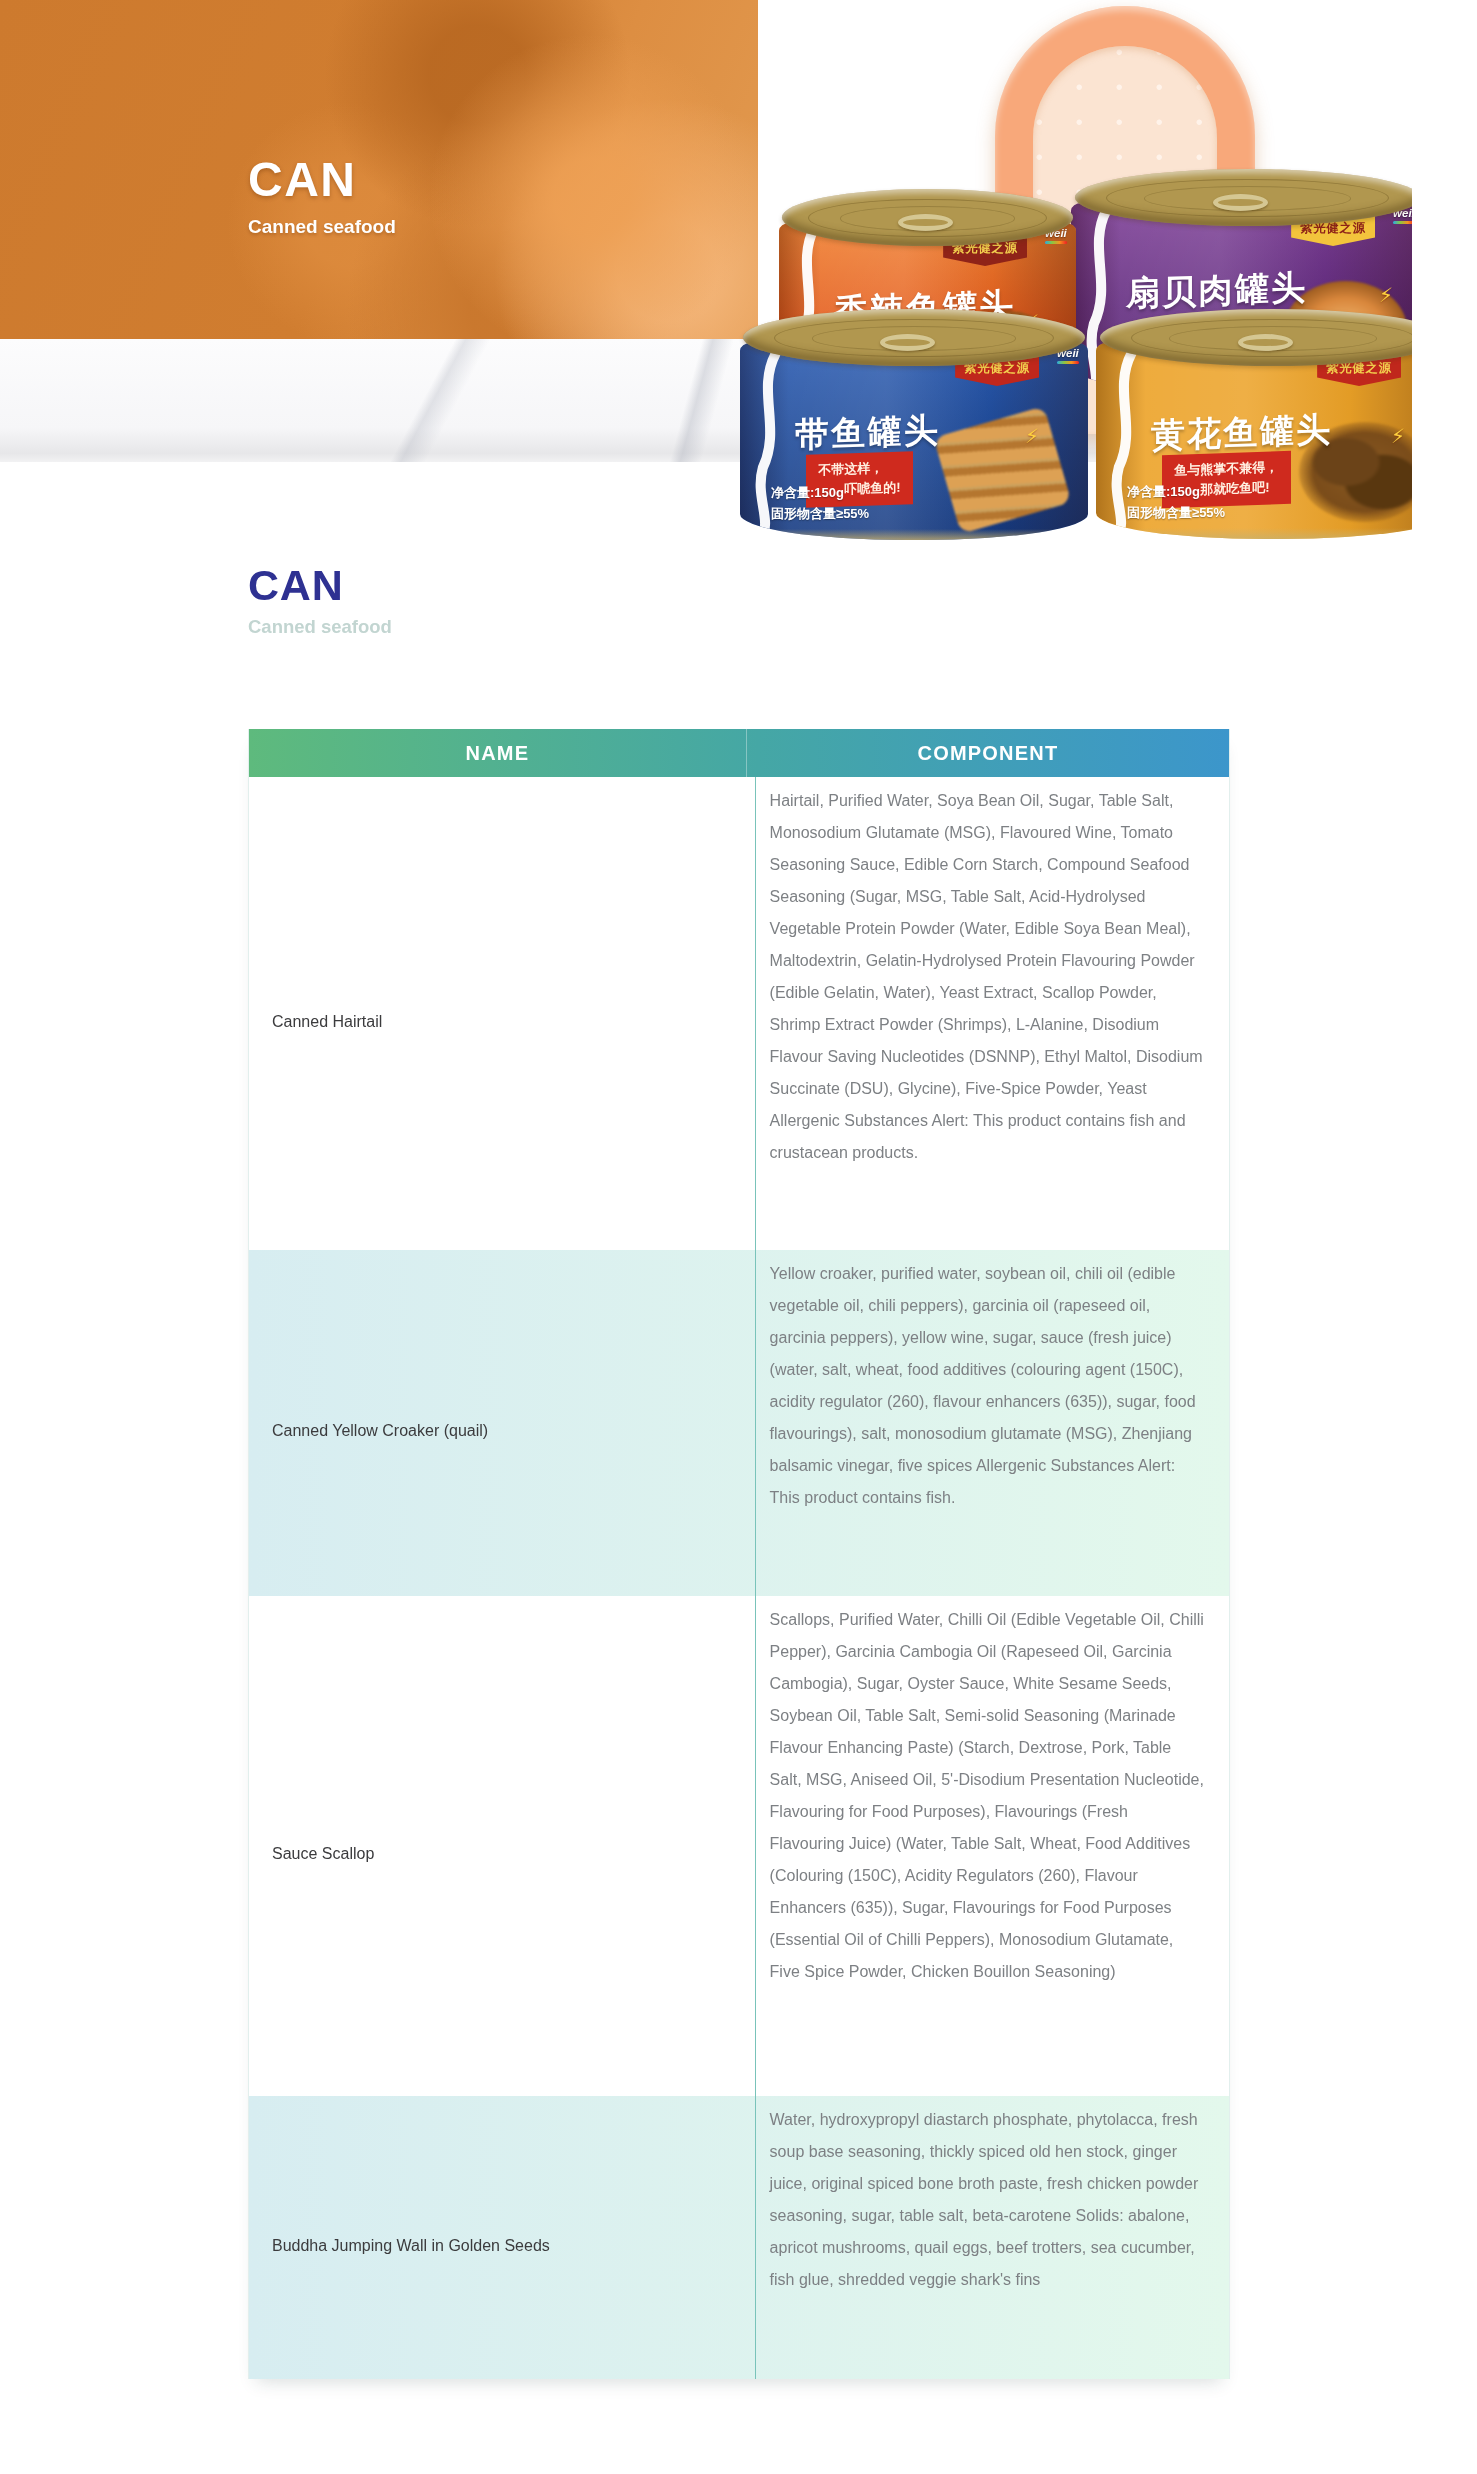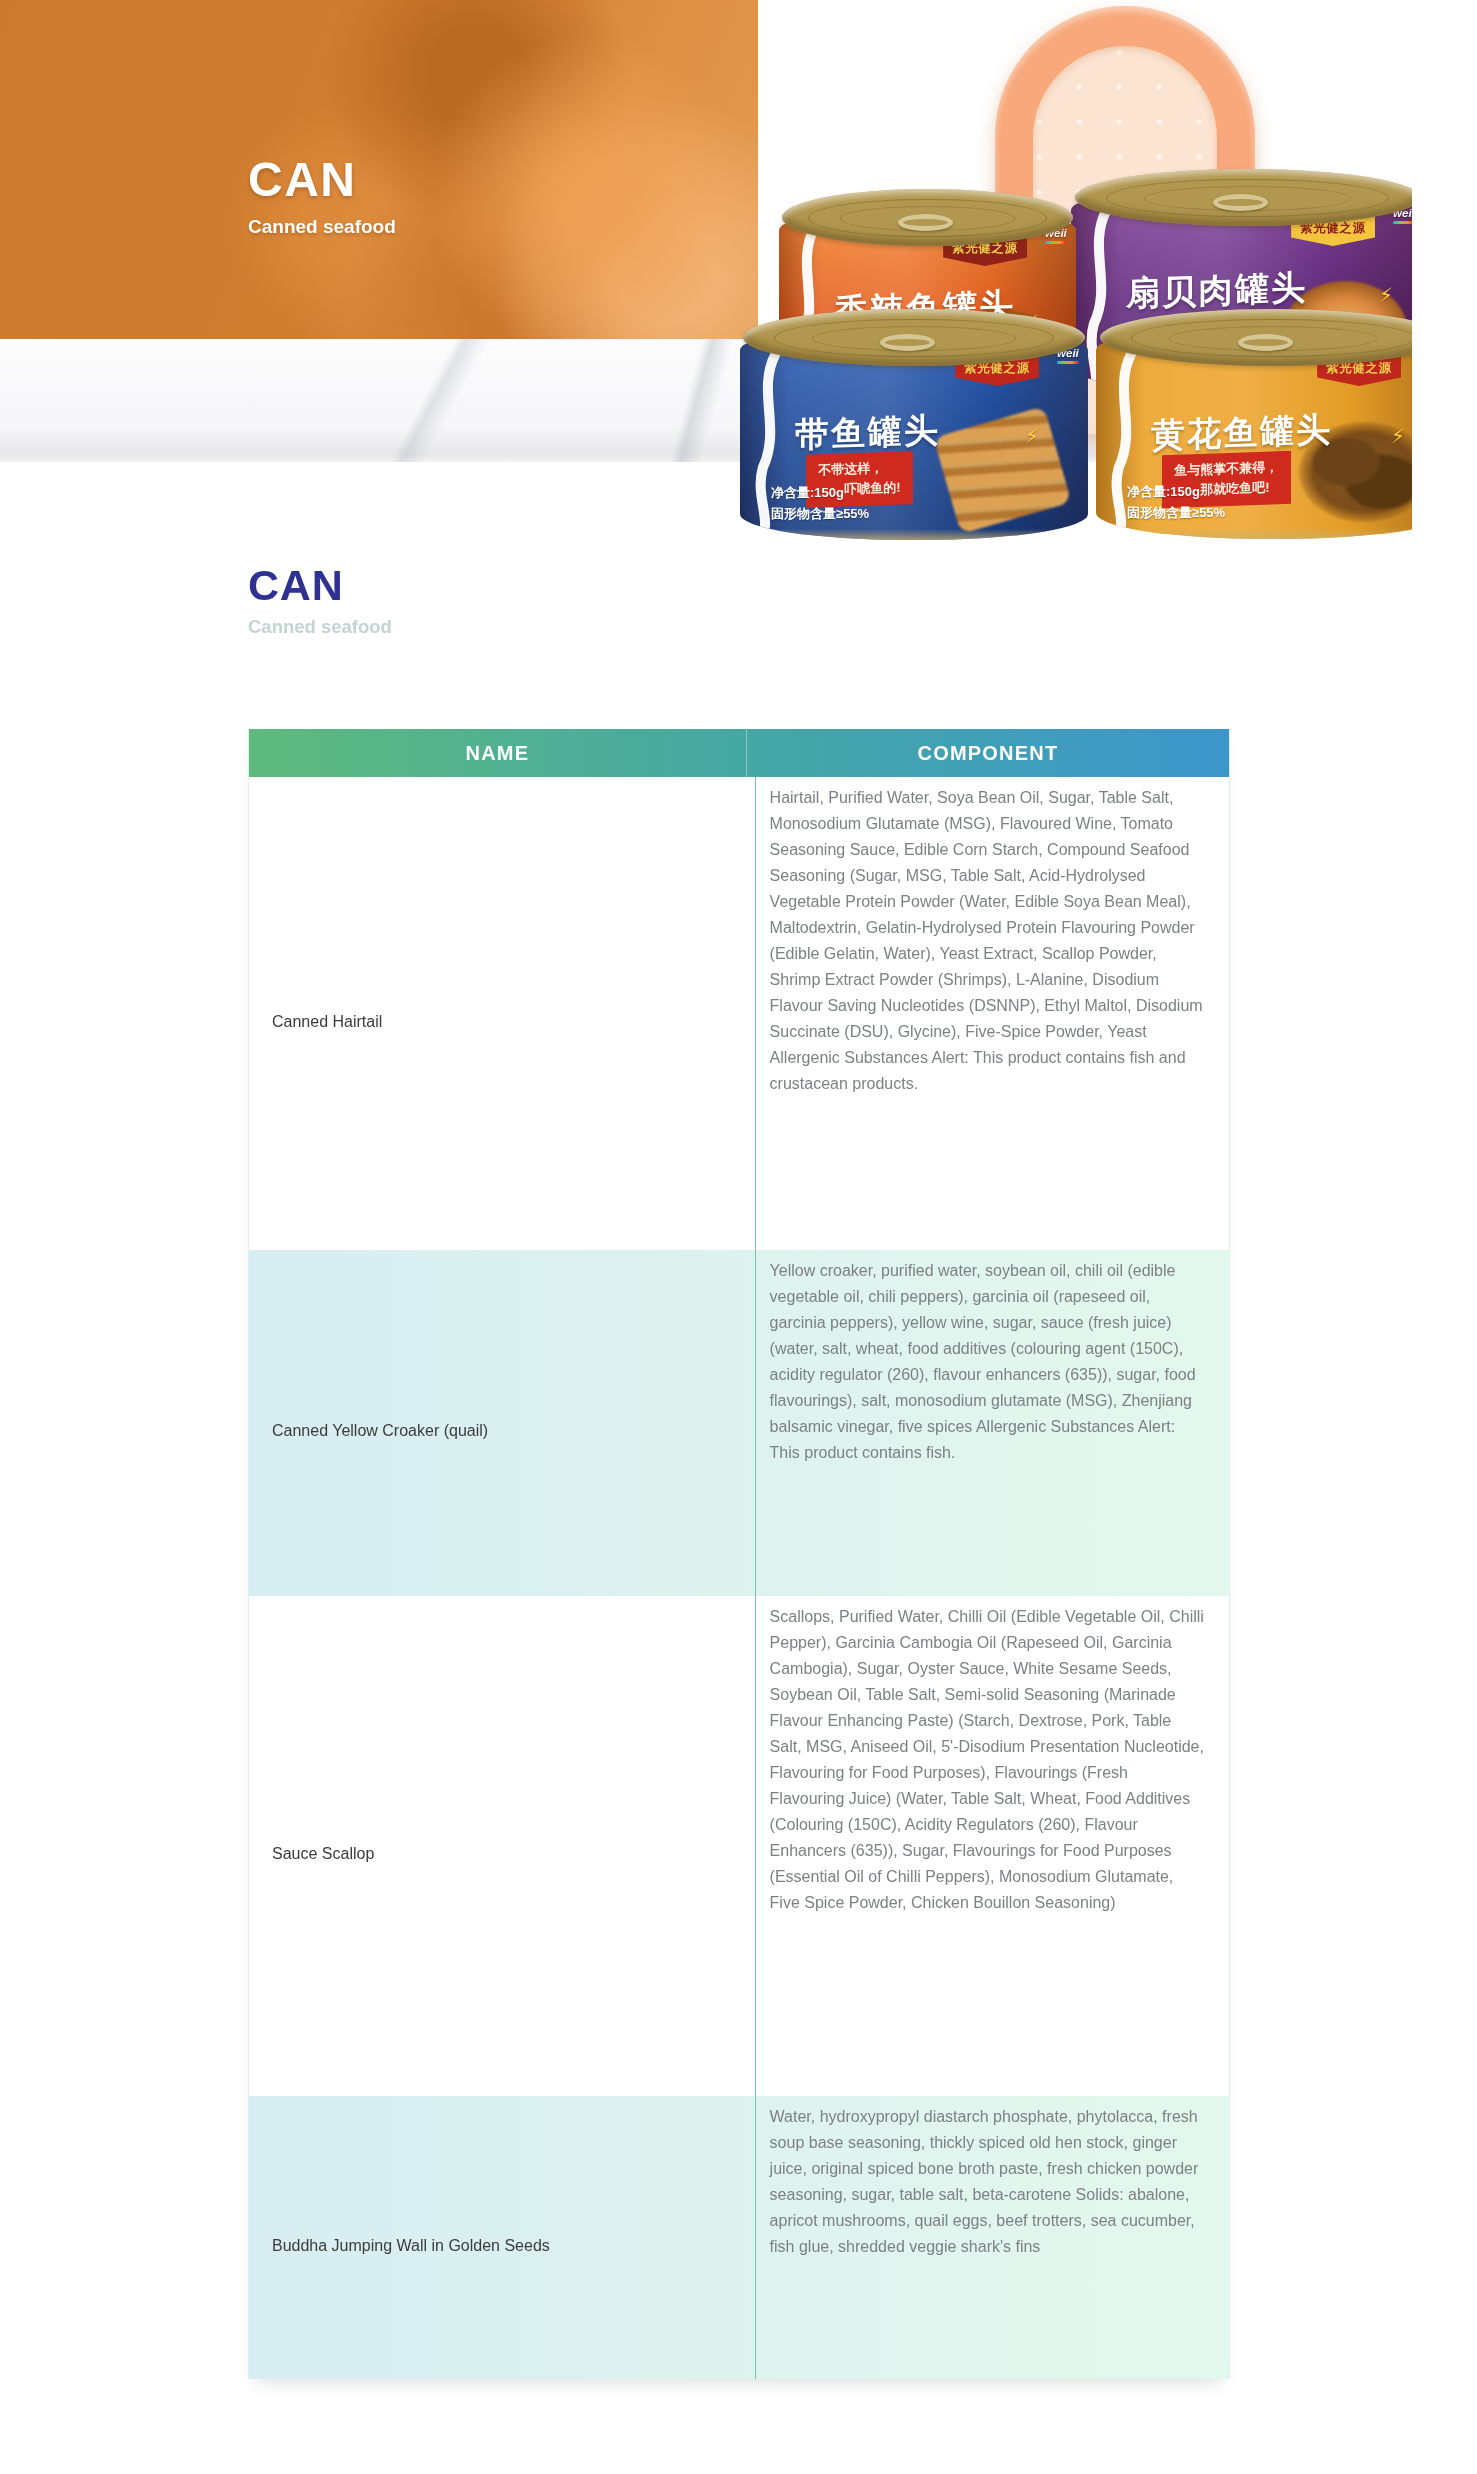--- a/index.html
+++ b/index.html
@@ -131,21 +131,21 @@
     background:linear-gradient(90deg,#5eba7d 0%,#45a7a5 52%,#3c96cb 100%); }
   .th { display:flex; align-items:center; justify-content:center; color:#ffffff;
     font-size:20px; font-weight:bold; letter-spacing:1.2px; }
   .th-name { width:50.7%; }
   .th-component { width:49.3%; border-left:0.8px solid rgba(255,255,255,.35); }
   .tr { display:flex; align-items:stretch; background:#ffffff; }
   .tr.striped { background:linear-gradient(90deg,#d7edf1 0%,#e3f8ec 100%); }
   .td-name { width:50.7%; display:flex; align-items:center; padding-left:23px;
     color:#3b3b3d; font-size:16px; font-weight:normal;margin-top:16px; }
   .td-component { width:49.3%; border-left:0.8px solid #79c3ba; padding:7.7px 23px 7.7px 14px;
-    color:#7d8084; font-size:16px; line-height:26px; hyphens:auto;margin-left:18px; -webkit-hyphens:auto; }
+    color:#7d8084; font-size:16px; line-height:32px; hyphens:auto;margin-left:18px; -webkit-hyphens:auto; }
   .tr:nth-child(1) { min-height:473px; }
   .tr:nth-child(2) { min-height:346px; }
   .tr:nth-child(3) { min-height:500px; }
   .tr:nth-child(4) { min-height:283px; }
 </style>
 </head>
 <body>
 
 <div class="page">
 

